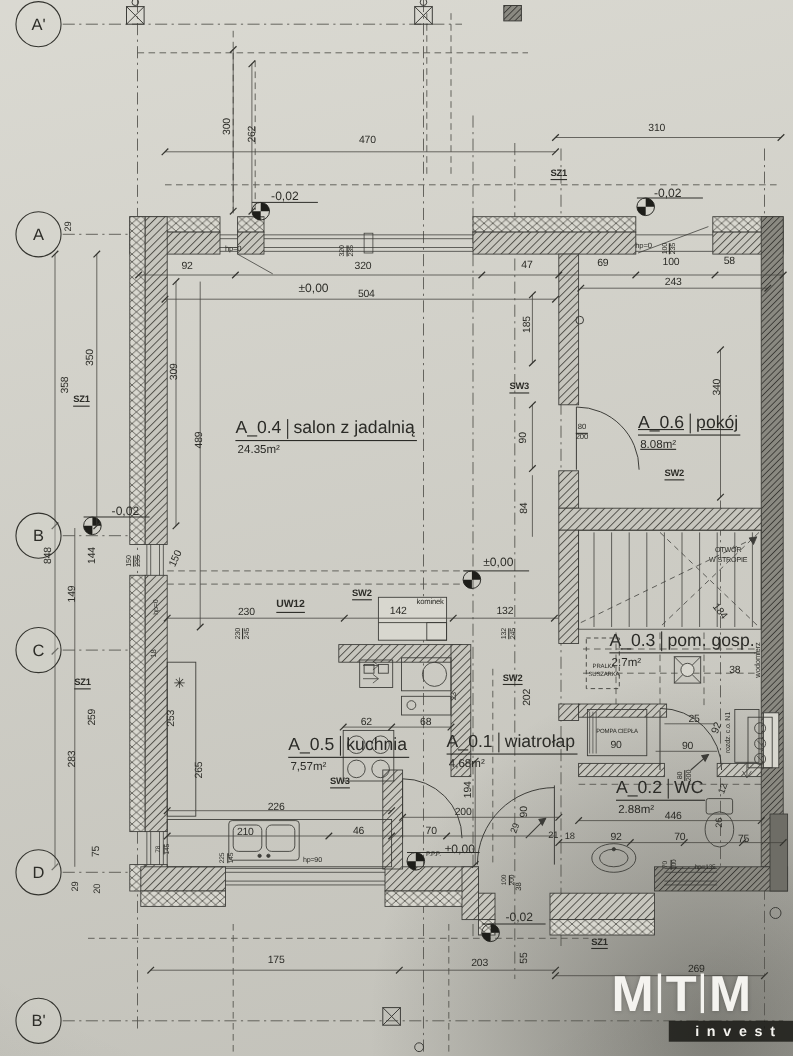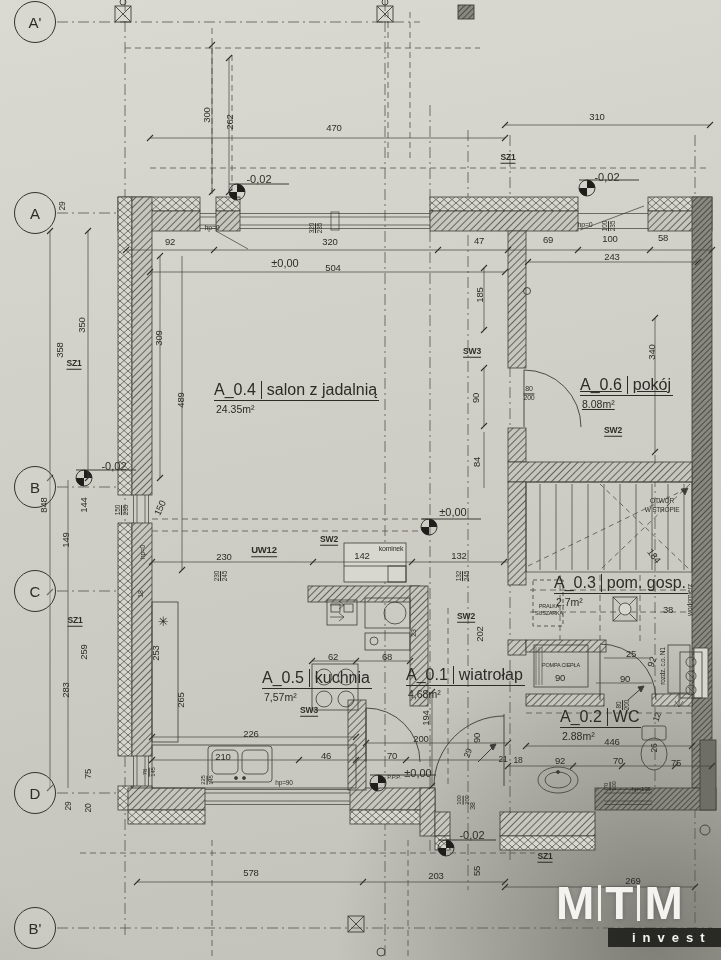--- a/index.html
+++ b/index.html
@@ -559,21 +559,21 @@
       <div class="lbl" style="font-size: 6px; left: 641px; top: 789px; transform: translate(-50%, -50%) rotate(0deg);">hp=135</div>
       <div class="lbl" style="font-size: 7px; left: 472px; top: 806px; transform: translate(-50%, -50%) rotate(-90deg);">38</div>
       <div class="lbl frac" style="font-size: 6px; left: 463px; top: 800px; transform: translate(-50%, -50%) rotate(-90deg);">
         <span>100</span>
         <span>200</span>
       </div>
       <div class="lbl tag" style="left: 545px; top: 857px; transform: translate(-50%, -50%) rotate(0deg);">SZ1</div>
       <div class="lbl bold" style="left: 472px; top: 835px; transform: translate(-50%, -50%) rotate(0deg);">-0,02</div>
       <div class="lbl" style="left: 477px; top: 871px; transform: translate(-50%, -50%) rotate(-90deg);">55</div>
       <div class="lbl" style="left: 436px; top: 876px; transform: translate(-50%, -50%) rotate(0deg);">203</div>
-      <div class="lbl" style="left: 251px; top: 873px; transform: translate(-50%, -50%) rotate(0deg);">578</div>
+      <div class="lbl" style="left: 251px; top: 873px; transform: translate(-50%, -50%) rotate(0deg);">175</div>
       <div class="lbl" style="left: 633px; top: 881px; transform: translate(-50%, -50%) rotate(0deg); text-align: center;">269</div>
     </div>
 
 <div id="logo">
   <div id="logo-row">
     <span>M</span>
     <span class="logo-bar"></span>
     <span>T</span>
     <span class="logo-bar"></span>
     <span>M</span>

